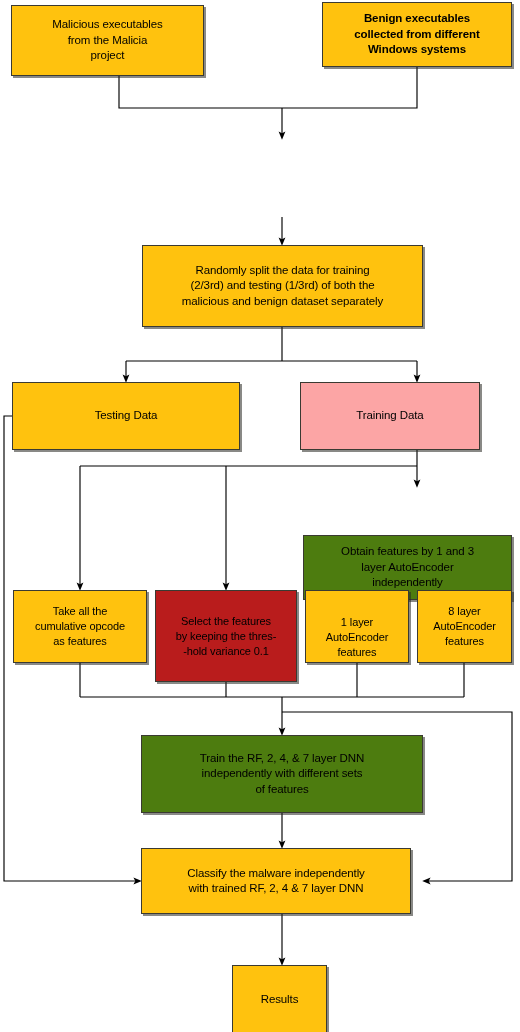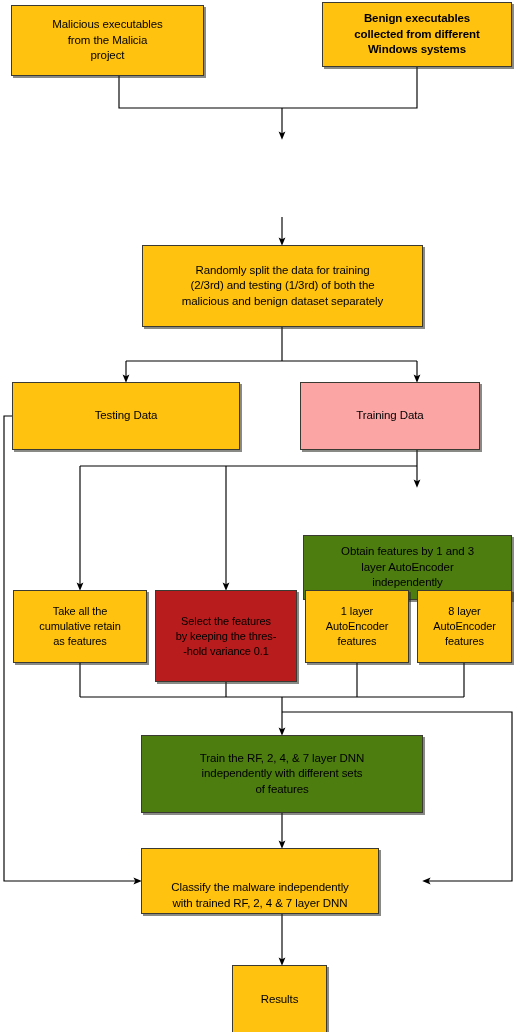--- a/index.html
+++ b/index.html
@@ -123,44 +123,44 @@
   <div class="node" style="left: 300px; top: 382px; width: 180px; height: 68px; background: #fca5a5; border-color: rgb(58, 58, 50);">
     <span class="txt">Training Data</span>
   </div>
   <div class="node" style="left: 303px; top: 487px; width: 209px; height: 65px; background: #4d7c0f; border-color: rgb(58, 58, 50); margin-top: 48px;">
     <span class="txt">Obtain features by 1 and 3
 layer AutoEncoder
 independently</span>
   </div>
   <div class="node small" style="left: 13px; top: 590px; width: 134px; height: 73px; background: rgb(255, 194, 14); border-color: rgb(58, 58, 50);">
     <span class="txt">Take all the
-cumulative retain
+cumulative opcode
 as features</span>
   </div>
   <div class="node small" style="left: 155px; top: 590px; width: 142px; height: 92px; background: #b91c1c; border-color: rgb(58, 58, 50);">
     <span class="txt">Select the features
 by keeping the thres-
 -hold variance 0.1</span>
   </div>
-  <div class="node small" style="left: 305px; top: 590px; width: 104px; height: 73px; background: rgb(255, 194, 14); border-color: rgb(58, 58, 50);">
+  <div class="node small" style="left: 305px; top: 590px; width: 104px; height: 73px; background: rgb(255, 194, 14); border-color: rgb(58, 58, 50); align-items: flex-end;">
     <span class="txt">1 layer
 AutoEncoder
 features</span>
   </div>
   <div class="node small" style="left: 417px; top: 590px; width: 95px; height: 73px; background: rgb(255, 194, 14); border-color: rgb(58, 58, 50);">
     <span class="txt">8 layer
 AutoEncoder
 features</span>
   </div>
   <div class="node" style="left: 141px; top: 735px; width: 282px; height: 78px; background: #4d7c0f; border-color: rgb(58, 58, 50);">
     <span class="txt">Train the RF, 2, 4, &amp; 7 layer DNN
 independently with different sets
 of features</span>
   </div>
-  <div class="node" style="left: 141px; top: 848px; width: 238px; height: 66px; background: rgb(255, 194, 14); border-color: rgb(58, 58, 50); align-items: flex-end;">
+  <div class="node" style="left: 141px; top: 848px; width: 270px; height: 66px; background: rgb(255, 194, 14); border-color: rgb(58, 58, 50);">
     <span class="txt">Classify the malware independently
 with trained RF, 2, 4 &amp; 7 layer DNN</span>
   </div>
   <div class="node" style="left: 232px; top: 965px; width: 95px; height: 70px; background: rgb(255, 194, 14); border-color: rgb(58, 58, 50);">
     <span class="txt">Results</span>
   </div>
 
 </div>
 
 </body></html>

